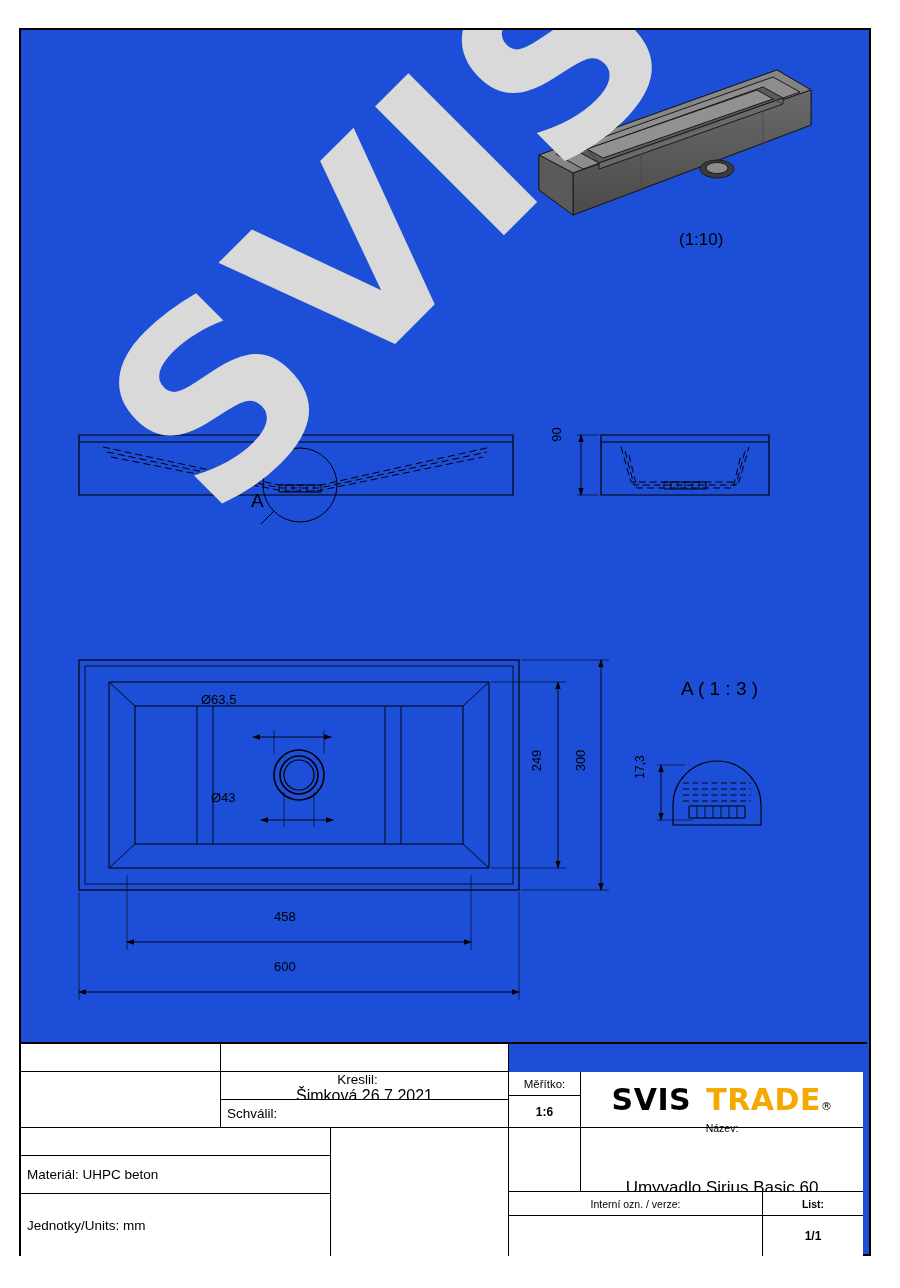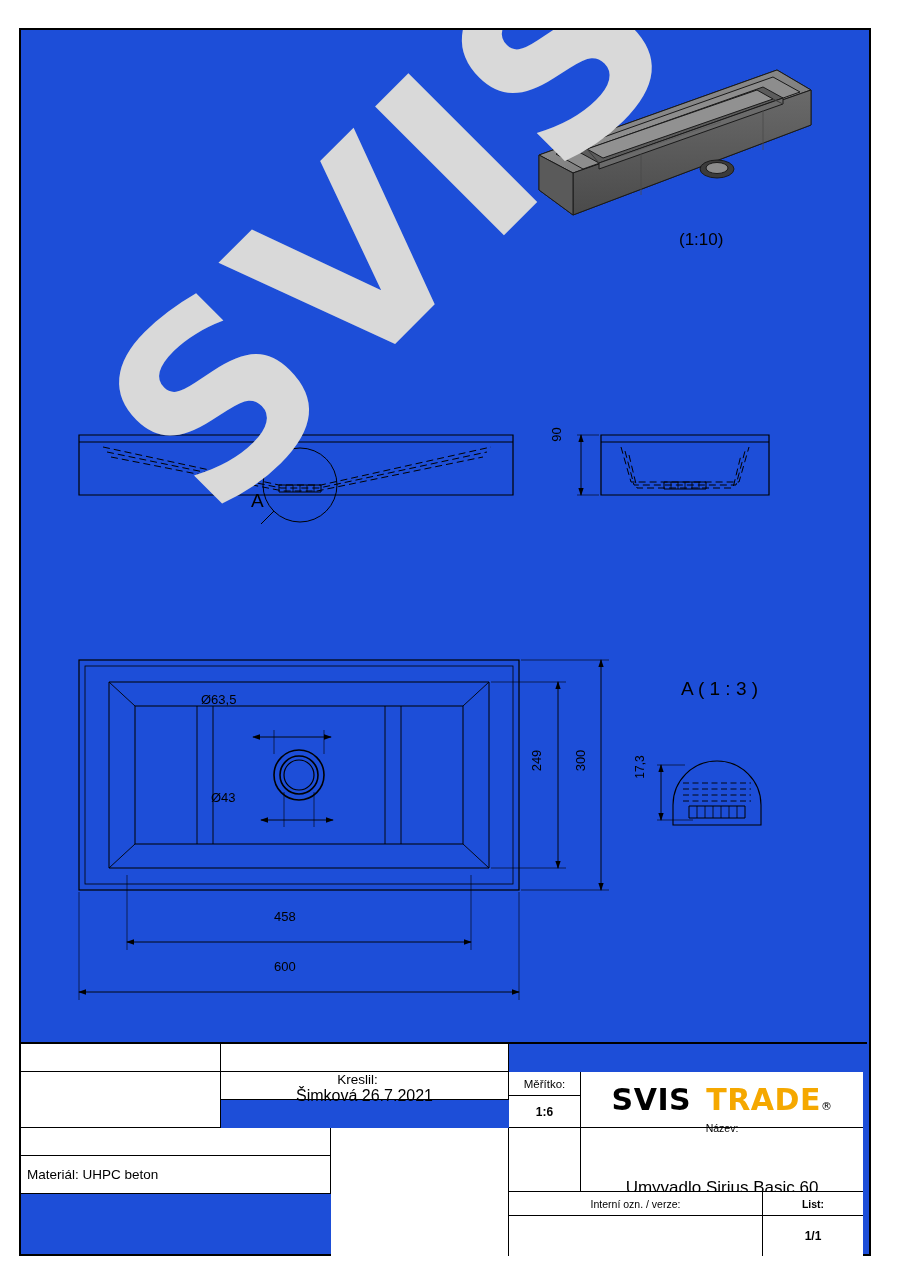--- a/index.html
+++ b/index.html
@@ -292,20 +292,23 @@
 
     <div class="tb-cell bdr-r bdr-b" style="left:0; top:0; width:200px; height:28px;"></div>
     <div class="tb-cell bdr-r bdr-b" style="left:200px; top:0; width:288px; height:28px;"></div>
 
     <div class="tb-cell bdr-r bdr-b" style="left:0; top:28px; width:200px; height:56px;"></div>
 
     <div class="tb-cell bdr-r bdr-b" style="left:200px; top:28px; width:288px; height:28px;flex-direction:column;">
       <span style="margin-right:14px;">Kreslil:</span>
       <span style="font-size:16px;">Šimková 26.7.2021</span>
     </div>
+    <div class="tb-cell bdr-r bdr-b" style="left:200px; top:56px; width:288px; height:28px;">
+      <span>Schválil:</span>
+    </div>
 
     <div class="tb-cell bdr-r bdr-b small center" style="left:488px; top:28px; width:72px; height:24px;">Měřítko:</div>
     <div class="tb-cell bdr-r bdr-b center bigv" style="left:488px; top:52px; width:72px; height:32px;">1:6</div>
 
     <div class="tb-cell bdr-b center" style="left:560px; top:28px; width:282px; height:56px;">
       <div class="logo">
         <span class="svis">SVIS</span>
         <span class="trade">TRADE</span>
         <span class="reg">®</span>
       </div>
@@ -321,15 +324,16 @@
     </div>
 
     <div class="tb-cell bdr-r bdr-b xsmall center" style="left:488px; top:148px; width:254px; height:24px;">Interní ozn. / verze:</div>
 
     <div class="tb-cell bdr-r bdr-b" style="left:0; top:112px; width:310px; height:38px;">Materiál: UHPC beton</div>
     <div class="tb-cell bdr-b xsmall center" style="left:742px; top:148px; width:100px; height:24px;font-weight:bold;">List:</div>
 
     <div class="tb-cell bdr-r" style="left:488px; top:172px; width:254px; height:40px;"></div>
     <div class="tb-cell center bigv" style="left:742px; top:172px; width:100px; height:40px;">1/1</div>
 
+    <div class="tb-cell bdr-r" style="left:0; top:150px; width:310px; height:62px;">Jednotky/Units: mm</div>
   </div>
 
 </div>
 
 </body></html>

